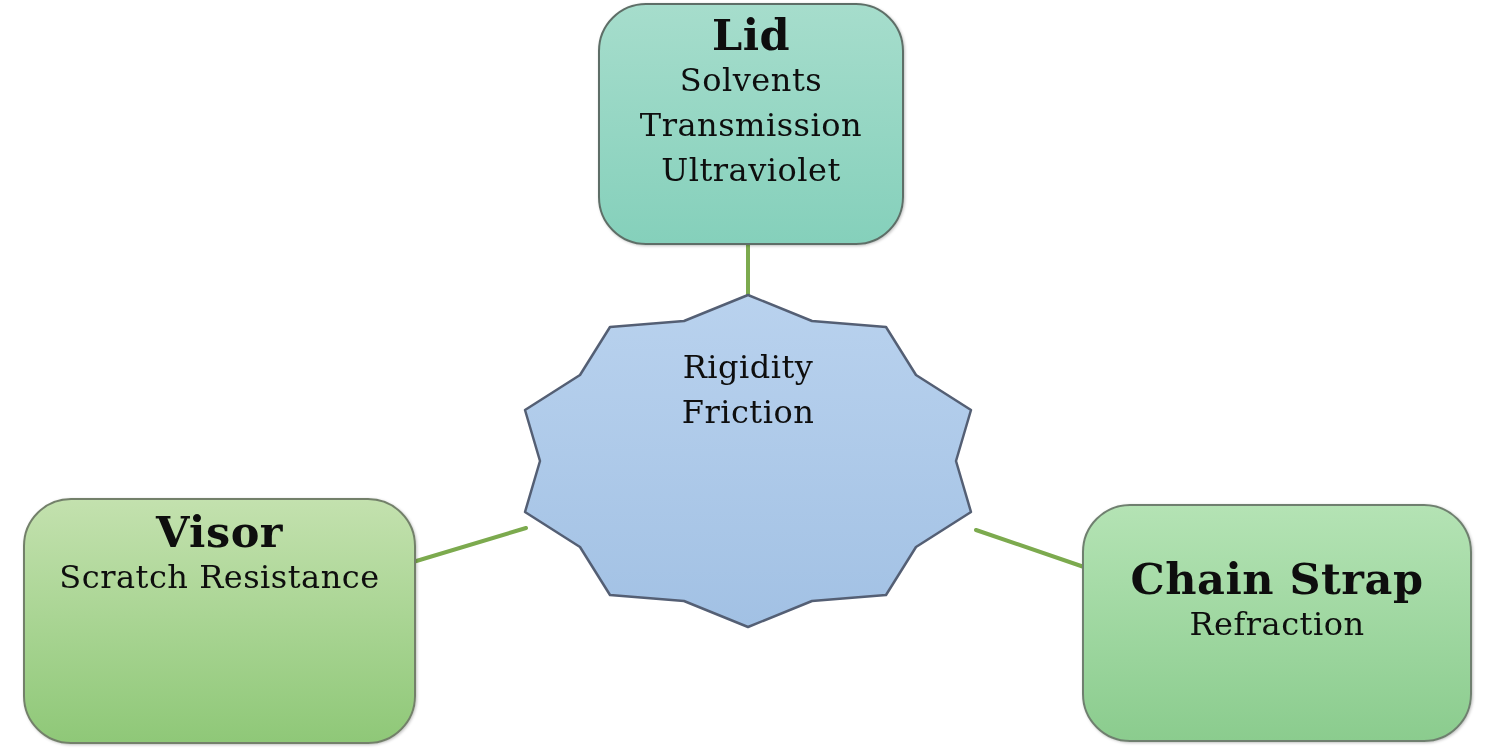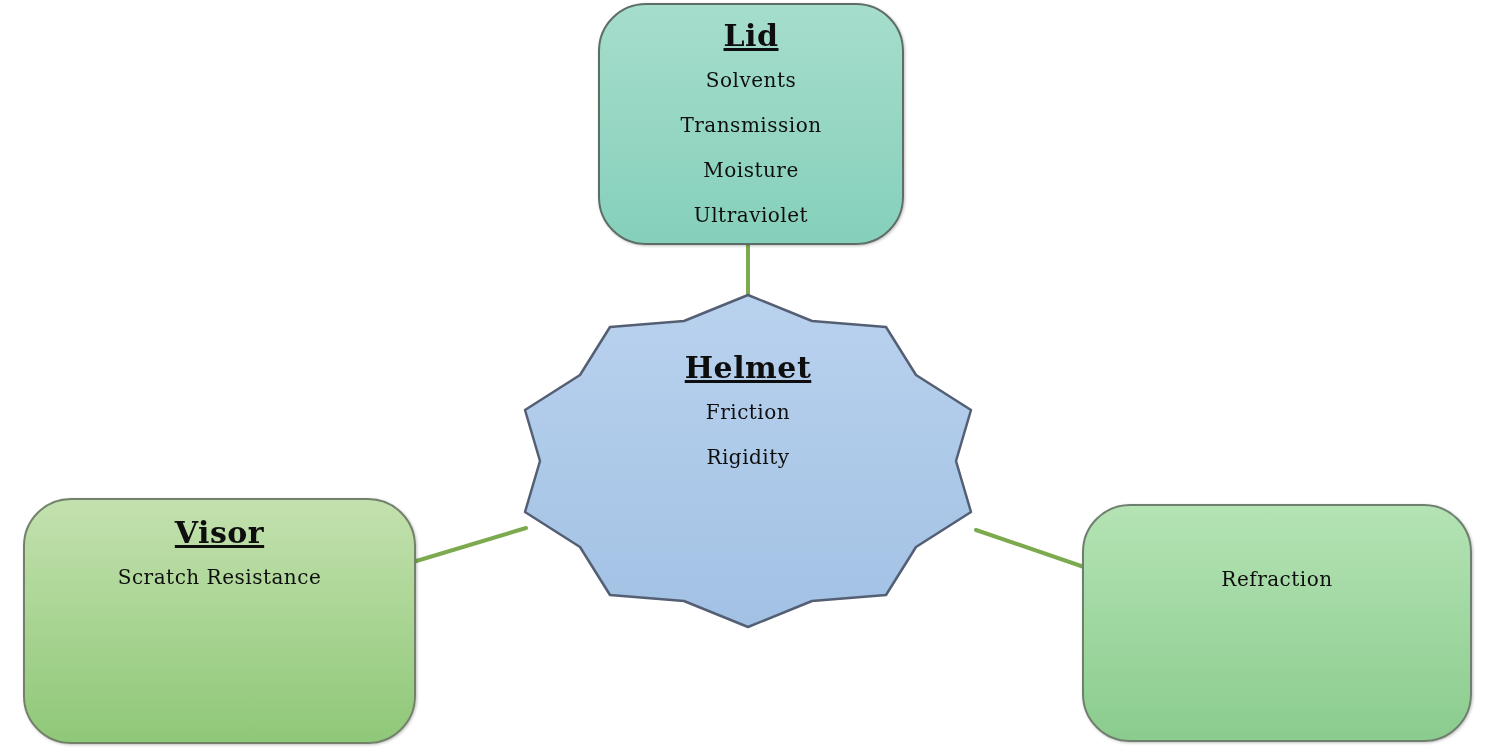--- a/index.html
+++ b/index.html
@@ -51,29 +51,28 @@
     border-color: #6f7f6f;
     padding-top: 51px;
   }
   .center-text {
     position: absolute;
     left: 513px; top: 345px;
     width: 470px;
     text-align: center;
   }
   .line {
-    font-size: 20px;
+    font-size: 32px;
     line-height: 45px;
     letter-spacing: 0.5px;
     white-space: nowrap;
   }
   .title {
     font-weight: bold;
-    font-size: 30px;
-    text-decoration: underline;
+    font-size: 43px;
   }
 </style>
 </head>
 <body>
 
 <div id="canvas">
 
   <svg id="shape-layer" viewBox="0 0 1500 750" xmlns="http://www.w3.org/2000/svg">
     <defs>
       <linearGradient id="starGrad" x1="0" y1="0" x2="0" y2="1">
@@ -83,35 +82,34 @@
     </defs>
 
     <line x1="748" y1="244" x2="748" y2="297" stroke="#7caa4e" stroke-width="4" stroke-linecap="round"></line>
     <line x1="413" y1="562" x2="526" y2="528" stroke="#7caa4e" stroke-width="4" stroke-linecap="round"></line>
     <line x1="976" y1="530" x2="1084" y2="567" stroke="#7caa4e" stroke-width="4" stroke-linecap="round"></line>
 
     <polygon points="748,295 812,321 886,327 916,375 971,410 956,461 971,512 916,547 886,595 812,601 748,627 684,601 610,595 580,547 525,512 540,461 525,410 580,375 610,327 684,321" fill="url(#starGrad)" stroke="#545f74" stroke-width="2.5" stroke-linejoin="round"></polygon>
   </svg>
 
   <div class="center-text">
-    <div class="line title">Helmet</div>
+    <div class="line">Rigidity</div>
     <div class="line">Friction</div>
-    <div class="line">Rigidity</div>
   </div>
 
   <div class="node-box lid">
     <div class="line title">Lid</div>
     <div class="line">Solvents</div>
     <div class="line">Transmission</div>
-    <div class="line">Moisture</div>
     <div class="line">Ultraviolet</div>
   </div>
 
   <div class="node-box visor">
     <div class="line title">Visor</div>
     <div class="line">Scratch Resistance</div>
   </div>
 
   <div class="node-box chain">
+    <div class="line title">Chain Strap</div>
     <div class="line">Refraction</div>
   </div>
 
 </div>
 
 </body></html>

